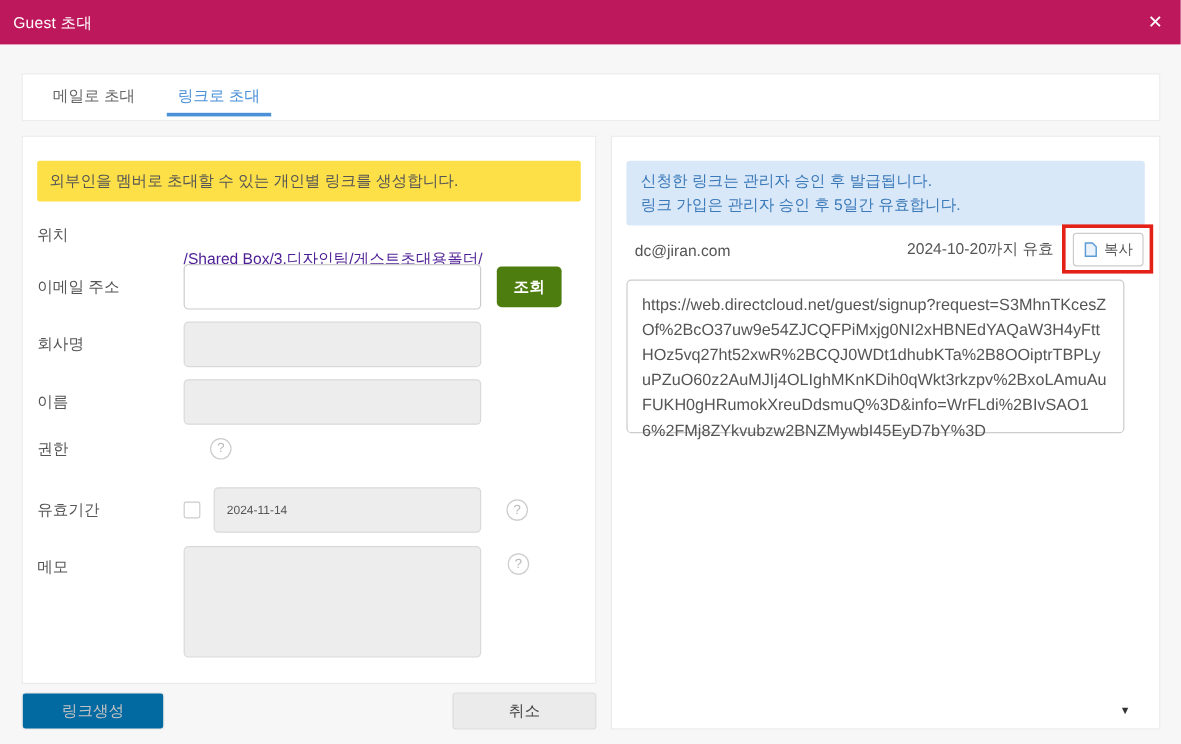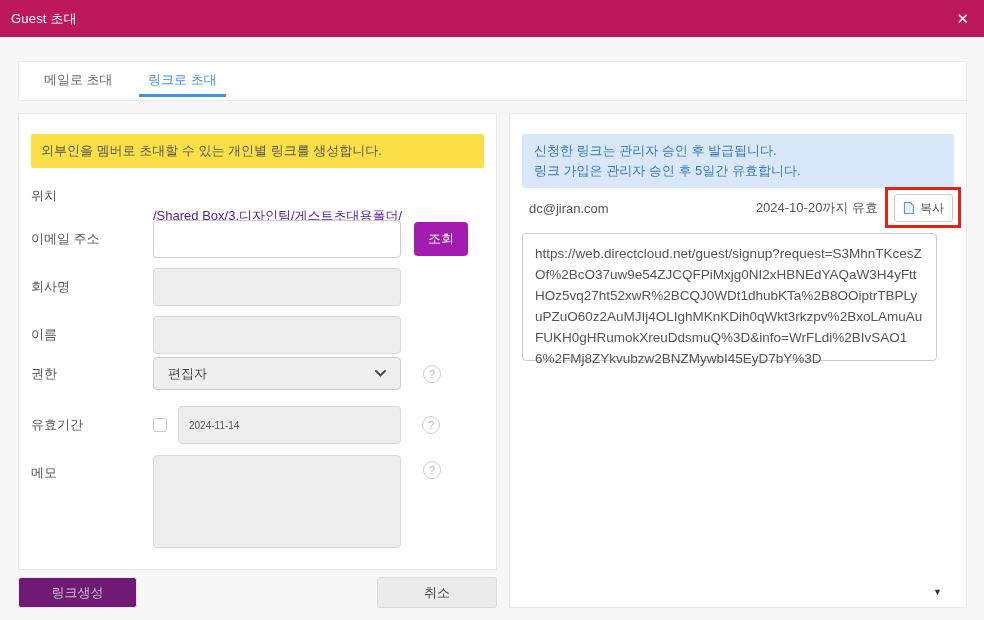--- a/index.html
+++ b/index.html
@@ -40,44 +40,44 @@
 
   .frow { position:absolute; left:12px; right:8px; display:flex; align-items:center; }
   .flabel { flex:0 0 122px; font-size:13px; color:#555; }
   .fvalue { font-size:13px; color:#4c1d95;margin-top:40px; }
 
   .finput { width:248px; height:38px; border:1px solid #ccc; border-radius:4px;
             padding:0 10px; font-size:10px; color:#555; background:#fff;
             font-family:inherit; outline:none; }
   .finput.dis, .finput:disabled { background:#ededed; border-color:#d9d9d9; }
 
-  .btn-search { width:54px; height:34px; margin-left:13px; background:#a21caf;
+  .btn-search { width:54px; height:34px; margin-left:13px; background:#4d7c0f;
                 color:#fff; border:none; border-radius:4px; font-size:13px;
-                font-family:inherit; cursor:pointer; }
+                font-family:inherit; cursor:pointer;font-weight:bold; }
 
   .select { width:248px; height:33px; background:#efefef; border:1px solid #ccc;
             border-radius:4px; display:flex; align-items:center; padding:0 14px;
             font-size:13px; color:#444; cursor:pointer; }
   .select .chev { margin-left:auto; display:flex; }
 
   .qicon { width:18px; height:18px; flex:0 0 18px; border:1px solid #ccc;
            border-radius:50%; color:#b8b8b8; font-size:11px; display:flex;
            align-items:center; justify-content:center; margin-left:22px;
            background:#fff; cursor:pointer; }
 
   .cb { width:14px; height:14px; flex:0 0 14px; border:1px solid #ccc;
         border-radius:2px; background:#fff; cursor:pointer; }
   .date-input { margin-left:11px; width:223px; }
 
   .textarea { width:248px; height:93px; background:#ededed; border:1px solid #d9d9d9;
               border-radius:4px; resize:none; font-family:inherit; font-size:13px;
               padding:6px 10px; color:#555; }
 
   .btn-create { position:absolute; left:18px; top:577px; width:119px; height:31px;
-                background:#701a75; border:1px solid #e7e7e7; border-radius:3px;
+                background:#0369a1; border:1px solid #e7e7e7; border-radius:3px;
                 color:#c3c3c3; font-size:13px; font-family:inherit; }
   .btn-cancel { position:absolute; left:377px; top:577px; width:120px; height:31px;
                 background:#ebebeb; border:1px solid #ddd; border-radius:3px;
                 color:#444; font-size:13px; font-family:inherit; cursor:pointer; }
 
   
   .notice-blue { position:absolute; left:12px; right:12px; top:20px;
                  background:#d9e8f8; border-radius:3px; padding:7px 12px;
                  font-size:13px; line-height:20px; color:#3b79b8; }
   .link-row { position:absolute; left:19px; right:13px; top:79px; height:30px;
@@ -130,28 +130,20 @@
     <input class="finput dis" type="text" disabled="" value="" style="">
   </div>
 
   <div class="frow" style="top:204px;height:34px;">
     <span class="flabel">이름</span>
     <input class="finput dis" type="text" disabled="" value="" style="">
   </div>
 
   <div class="frow" style="top:243px;height:33px;">
     <span class="flabel">권한</span>
-    <div class="select">
-      <span>편집자</span>
-      <span class="chev">
-        <svg width="11" height="7" viewBox="0 0 11 7">
-            <path d="M1 1l4.5 4.5L10 1" stroke="#444" stroke-width="1.8" fill="none" stroke-linecap="round"></path>
-          </svg>
-      </span>
-    </div>
     <span class="qicon">?</span>
   </div>
 
   <div class="frow" style="top:294px;height:34px;">
     <span class="flabel">유효기간</span>
     <span class="cb"></span>
     <input class="finput dis date-input" type="text" disabled="" value="2024-11-14" style="">
     <span class="qicon" style="margin-left:21px;">?</span>
   </div>
 

